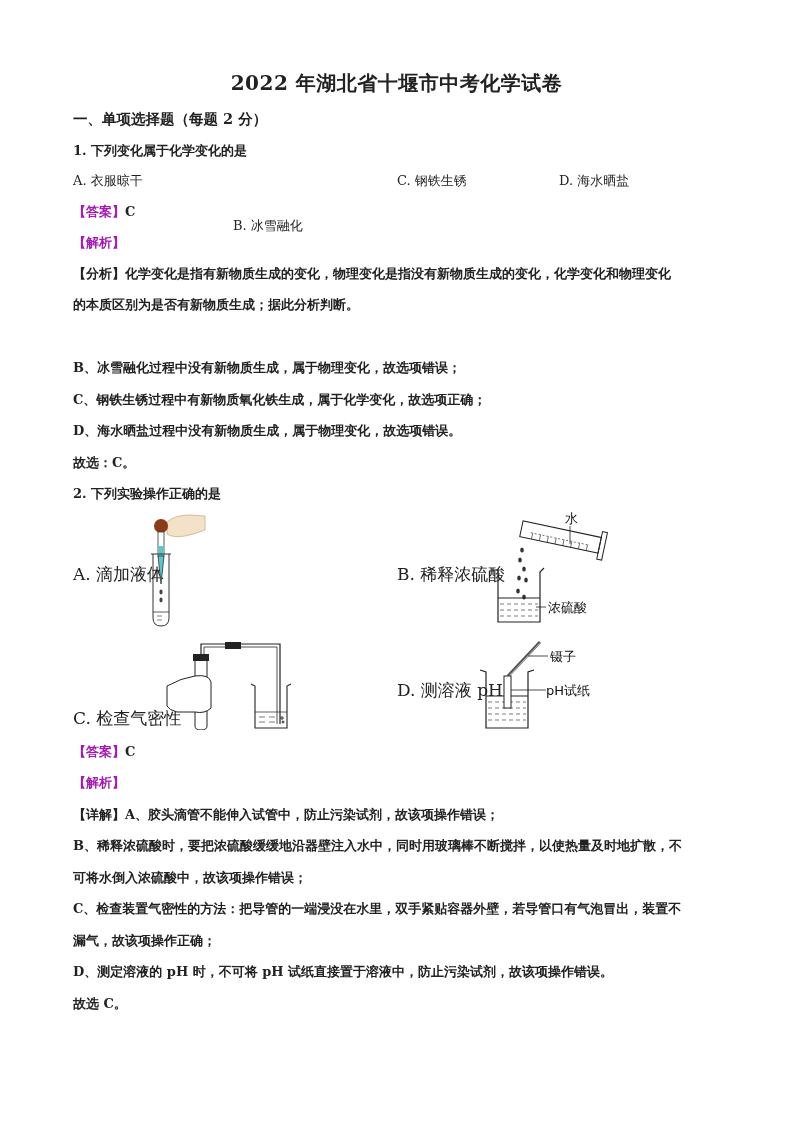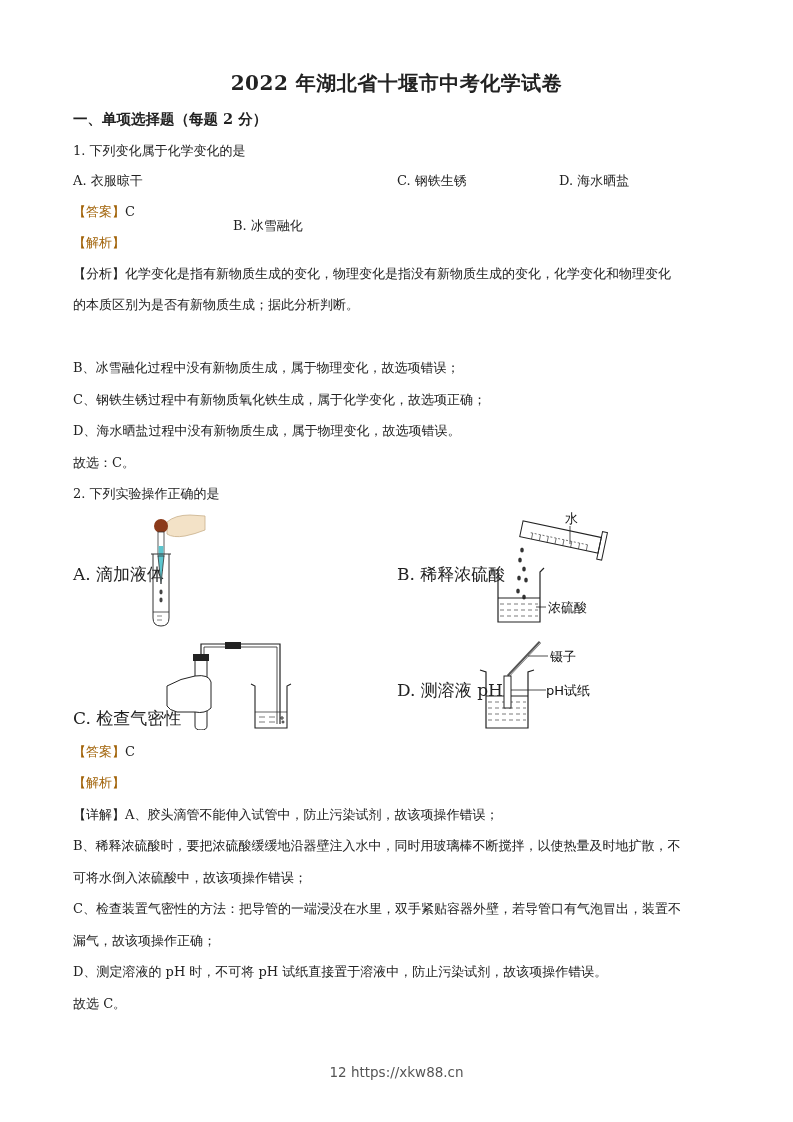--- a/index.html
+++ b/index.html
@@ -1,23 +1,23 @@
 <!DOCTYPE html>
 <html><head>
   <meta charset="utf-8">
   <style>
     html, body { margin:0; padding:0; background:#ffffff; }
     body { width:793px; height:1122px; position:relative; overflow:hidden;
       font-family:"DejaVu Serif","Liberation Serif",serif; color:#222; }
     .page { position:absolute; left:0; top:0; width:793px; height:906px; }
     .title { position:absolute; left:0; width:793px; top:70px; text-align:center;
       font-size:20px; font-weight:bold; letter-spacing:0.5px; }
-    .line { position:absolute; left:73px; font-size:13px; white-space:nowrap; line-height:18px; }
+    .line { position:absolute; left:73px; font-size:13px; white-space:nowrap; line-height:18px;font-weight:bold; }
     .sec { font-weight:bold; font-size:14.5px; }
-    .blue { color:#a16207; }
+    .blue { color:#a21caf; }
     .opt { position:absolute; font-size:13px; white-space:nowrap; }
     .fig { position:absolute; }
     .figlabel { position:absolute; font-size:17px; white-space:nowrap; }
     .footer { position:absolute; left:0; width:793px; top:1064px; text-align:center;
       font-family:"DejaVu Sans","Liberation Sans",sans-serif; font-size:13.5px; color:#555; }
     .svglabel { font-family:"DejaVu Sans","Liberation Sans",sans-serif; font-size:13px; fill:#111; }
   </style>
 </head>
 <body>
 
@@ -163,14 +163,13 @@
   <div class="line" style="top:806px;">
     <span>【详解】</span><span>A、胶头滴管不能伸入试管中，防止污染试剂，故该项操作错误；</span>
   </div>
   <div class="line" style="top:837px;">B、稀释浓硫酸时，要把浓硫酸缓缓地沿器壁注入水中，同时用玻璃棒不断搅拌，以使热量及时地扩散，不</div>
   <div class="line" style="top:869px;">可将水倒入浓硫酸中，故该项操作错误；</div>
   <div class="line" style="top:900px;">C、检查装置气密性的方法：把导管的一端浸没在水里，双手紧贴容器外壁，若导管口有气泡冒出，装置不</div>
   <div class="line" style="top:932px;">漏气，故该项操作正确；</div>
   <div class="line" style="top:963px;">D、测定溶液的 pH 时，不可将 pH 试纸直接置于溶液中，防止污染试剂，故该项操作错误。</div>
   <div class="line" style="top:995px;">故选 C。</div>
 
-  <div class="footer">12 https://xkw88.cn</div>
 </div>
 
 </body></html>

